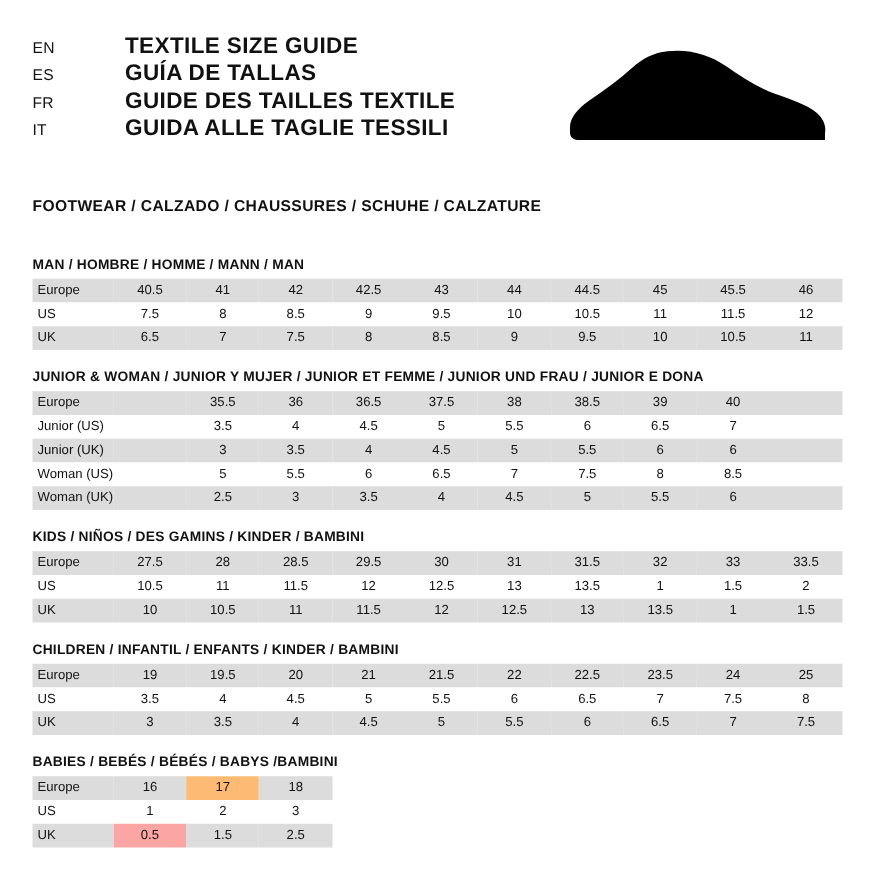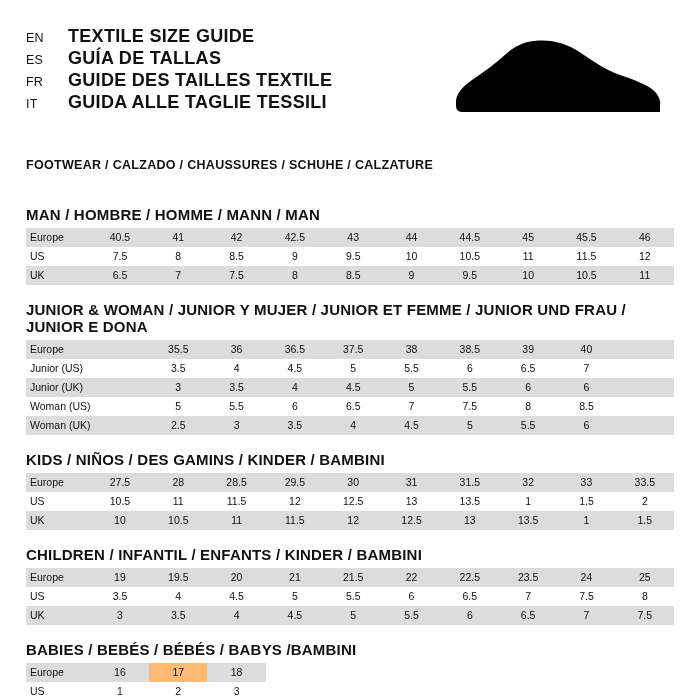--- a/index.html
+++ b/index.html
@@ -27,20 +27,21 @@
     position: relative;
     height: 118px;
   }
   .lang-block {
     display: block;
   }
   .lang-row {
     display: flex;
     align-items: baseline;
     height: 22px;
+    gap: 32px;
   }
   .lang-code {
     width: 42px;
     font-size: 12.5px;
     letter-spacing: 0.2px;
     color: #111;
   }
   .lang-title {
     font-size: 18px;
     font-weight: bold;
@@ -66,21 +67,21 @@
   }
 
   
   .sections {
     margin-top: 34px;
   }
   .section {
     margin-bottom: 16px;
   }
   .section-title {
-    font-size: 15px;
+    font-size: 11px;
     font-weight: bold;
     letter-spacing: 0.2px;
     color: #111;
     margin-bottom: 5px;
   }
   table.size-table {
     border-collapse: collapse;
     width: 100%;
     table-layout: fixed;
   }
@@ -450,21 +451,21 @@
             <td></td>
             <td></td>
             <td></td>
             <td></td>
             <td></td>
             <td></td>
             <td></td>
           </tr>
           <tr>
             <td class="rowlabel" style="background:#dcdcdc">UK</td>
-            <td style="background:#a3a3a3">0.5</td>
+            <td style="background:#fca5a5">0.5</td>
             <td style="background:#dcdcdc">1.5</td>
             <td style="background:#dcdcdc">2.5</td>
             <td></td>
             <td></td>
             <td></td>
             <td></td>
             <td></td>
             <td></td>
             <td></td>
           </tr>

